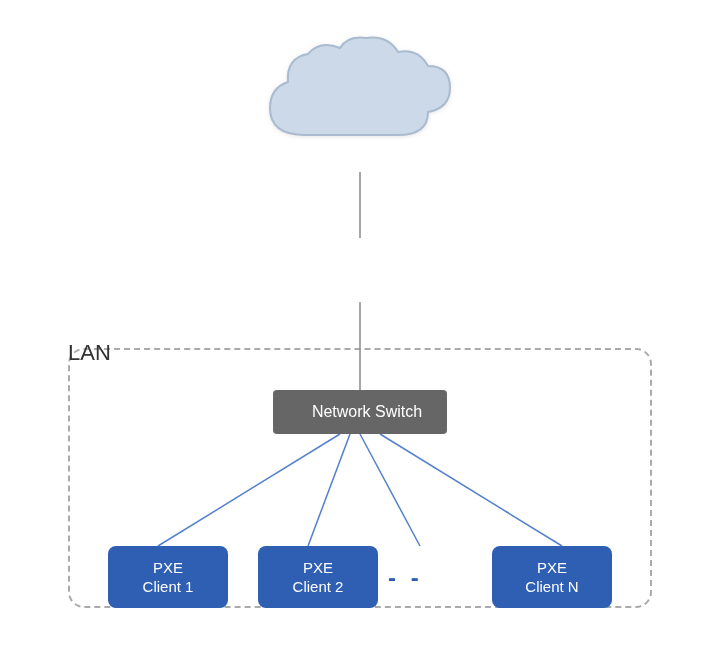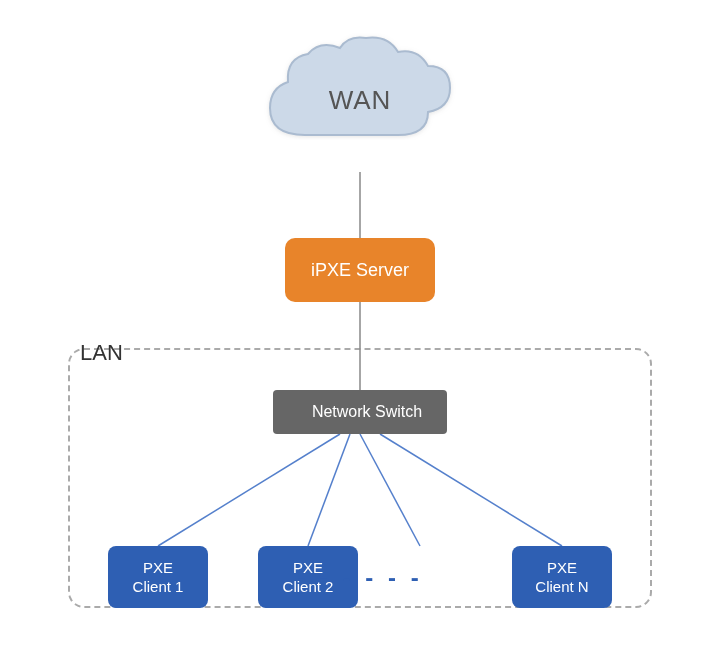--- a/index.html
+++ b/index.html
@@ -74,21 +74,21 @@
       width: 584px;
       height: 260px;
       border: 2px dashed #aaa;
       border-radius: 16px;
       z-index: 1;
     }
 
     .lan-label {
       position: absolute;
       top: 340px;
-      left: 80px;
+      left: 68px;
       font-size: 22px;
       color: #333;
       font-weight: 400;
       z-index: 5;
     }
 
     
     .network-switch {
       position: absolute;
       top: 390px;
@@ -106,21 +106,21 @@
       font-weight: 400;
       z-index: 3;
       padding-left: 14px;
     }
 
     
     .pxe-client {
       position: absolute;
       background: #2e5fb3;
       border-radius: 8px;
-      width: 100px;
+      width: 120px;
       height: 62px;
       display: flex;
       align-items: center;
       justify-content: center;
       color: white;
       font-size: 15px;
       font-weight: 400;
       text-align: center;
       line-height: 1.3;
       z-index: 3;
@@ -200,26 +200,22 @@
         Q 70 10 90 18
         Q 98 5 116 8
         Q 138 5 148 22
         Q 168 18 178 36
         Q 200 36 200 58
         Q 200 78 178 82
         Q 178 105 148 105
         Z
       " fill="#ccd9e8" stroke="#aabbd0" stroke-width="2" filter="url(#cloud-shadow)"></path>
     </svg>
-    <span class="cloud-label">WAN</span>
-  </div>
-
-  <div class="ipxe-server">
-    <span>iPXE Server</span>
-  </div>
+  </div>
+
 
   <div class="lan-label">LAN</div>
 
   <div class="lan-box"></div>
 
   <div class="network-switch">
     <span>Network Switch</span>
   </div>
 
   <div class="pxe-client pxe-client-1">

